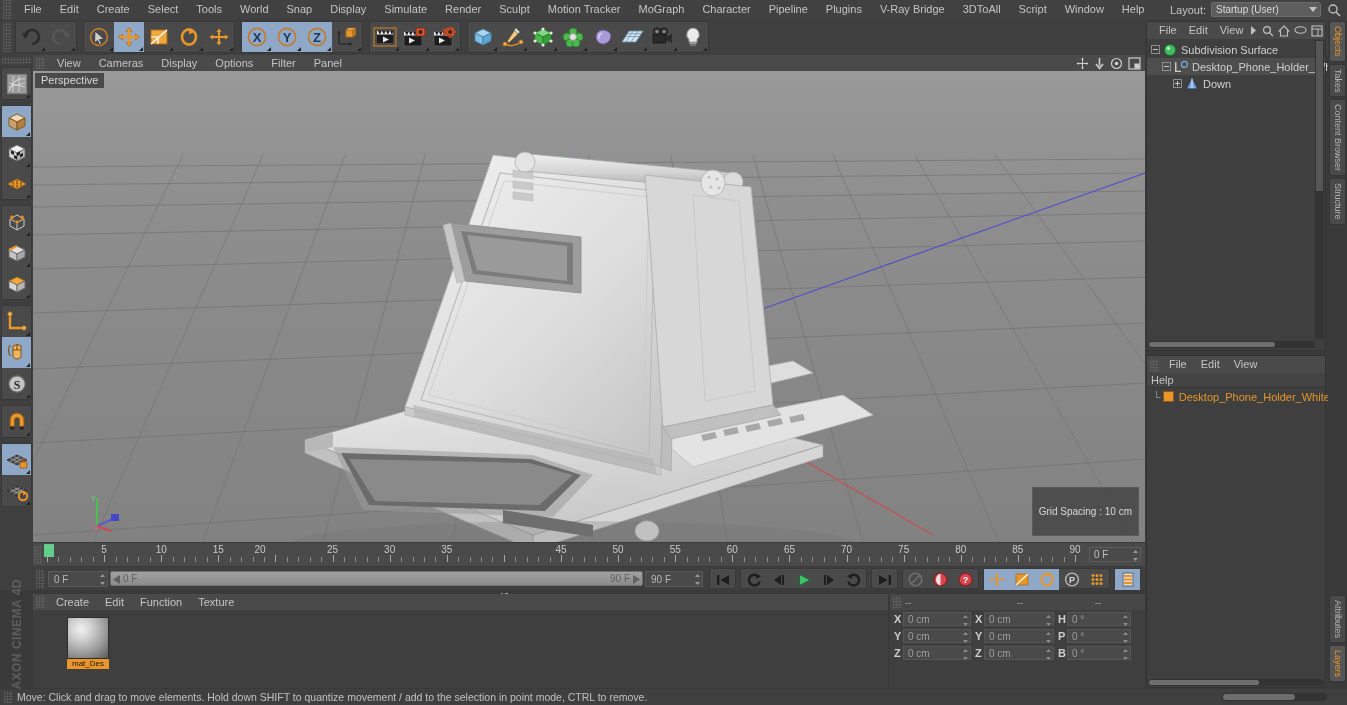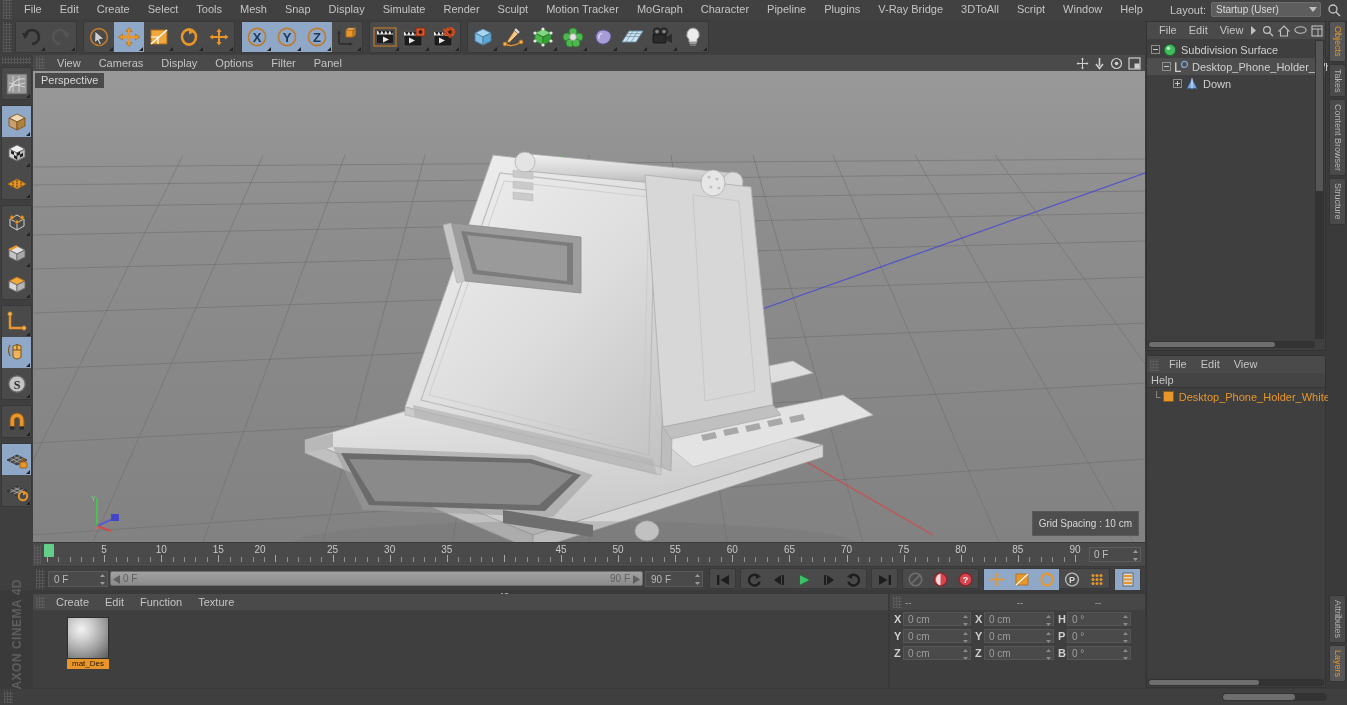--- a/index.html
+++ b/index.html
@@ -88,21 +88,21 @@
   .vp-menubar .vm { padding:0 9px; font-size:11px; color:#c4c4c4; line-height:16px;}
   .vp-ctrl { position:absolute; right:4px; top:2px; display:flex; gap:5px; z-index:7;}
   .vp-label {
     position:absolute; left:2px; top:18px; z-index:6;
     background:#4a4a4a; color:#d8d8d8; font-size:11px; padding:1px 6px 2px 6px;
   }
   .vp-grid { position:absolute; left:0; top:0; width:100%; height:100%; }
   .grid-spacing {
     position:absolute; right:6px; bottom:6px; z-index:6;
     background:rgba(66,66,66,.82); border:1px solid #5a5a5a;
-    color:#d8d8d8; font-size:10px; padding:6px 6px;
+    color:#d8d8d8; font-size:10px; padding:18px 6px;
   }
   .axis-gizmo { position:absolute; left:52px; bottom:10px; z-index:6; }
 
   
   .timeline {
     position:absolute; left:33px; top:543px; width:1112px; height:23px;
     background:#4a4a4a;
   }
   .tl-grip { position:absolute; left:1px; top:2px; width:7px; height:19px;
      background-image:
@@ -276,21 +276,21 @@
 <div class="app">
 
   <div class="menubar">
     <div class="grip"></div>
     <div id="menu-items" style="display:flex;align-items:center;">
         <div class="mi">File</div>
         <div class="mi">Edit</div>
         <div class="mi">Create</div>
         <div class="mi">Select</div>
         <div class="mi">Tools</div>
-        <div class="mi">Mesh</div>
+        <div class="mi">World</div>
         <div class="mi">Snap</div>
         <div class="mi">Display</div>
         <div class="mi">Simulate</div>
         <div class="mi">Render</div>
         <div class="mi">Sculpt</div>
         <div class="mi">Motion Tracker</div>
         <div class="mi">MoGraph</div>
         <div class="mi">Character</div>
         <div class="mi">Pipeline</div>
         <div class="mi">Plugins</div>
@@ -1336,18 +1336,19 @@
           <span>Attributes</span>
         </div>
         <div class="vtab active">
           <span>Layers</span>
         </div>
       </div>
   </div>
 
   <div class="statusbar">
     <div class="sgrip"></div>
+    <div class="status-text">Move: Click and drag to move elements. Hold down SHIFT to quantize movement / add to the selection in point mode, CTRL to remove.</div>
     <div class="status-scroll">
         <i></i>
       </div>
   </div>
 
 </div>
 
 </body></html>

